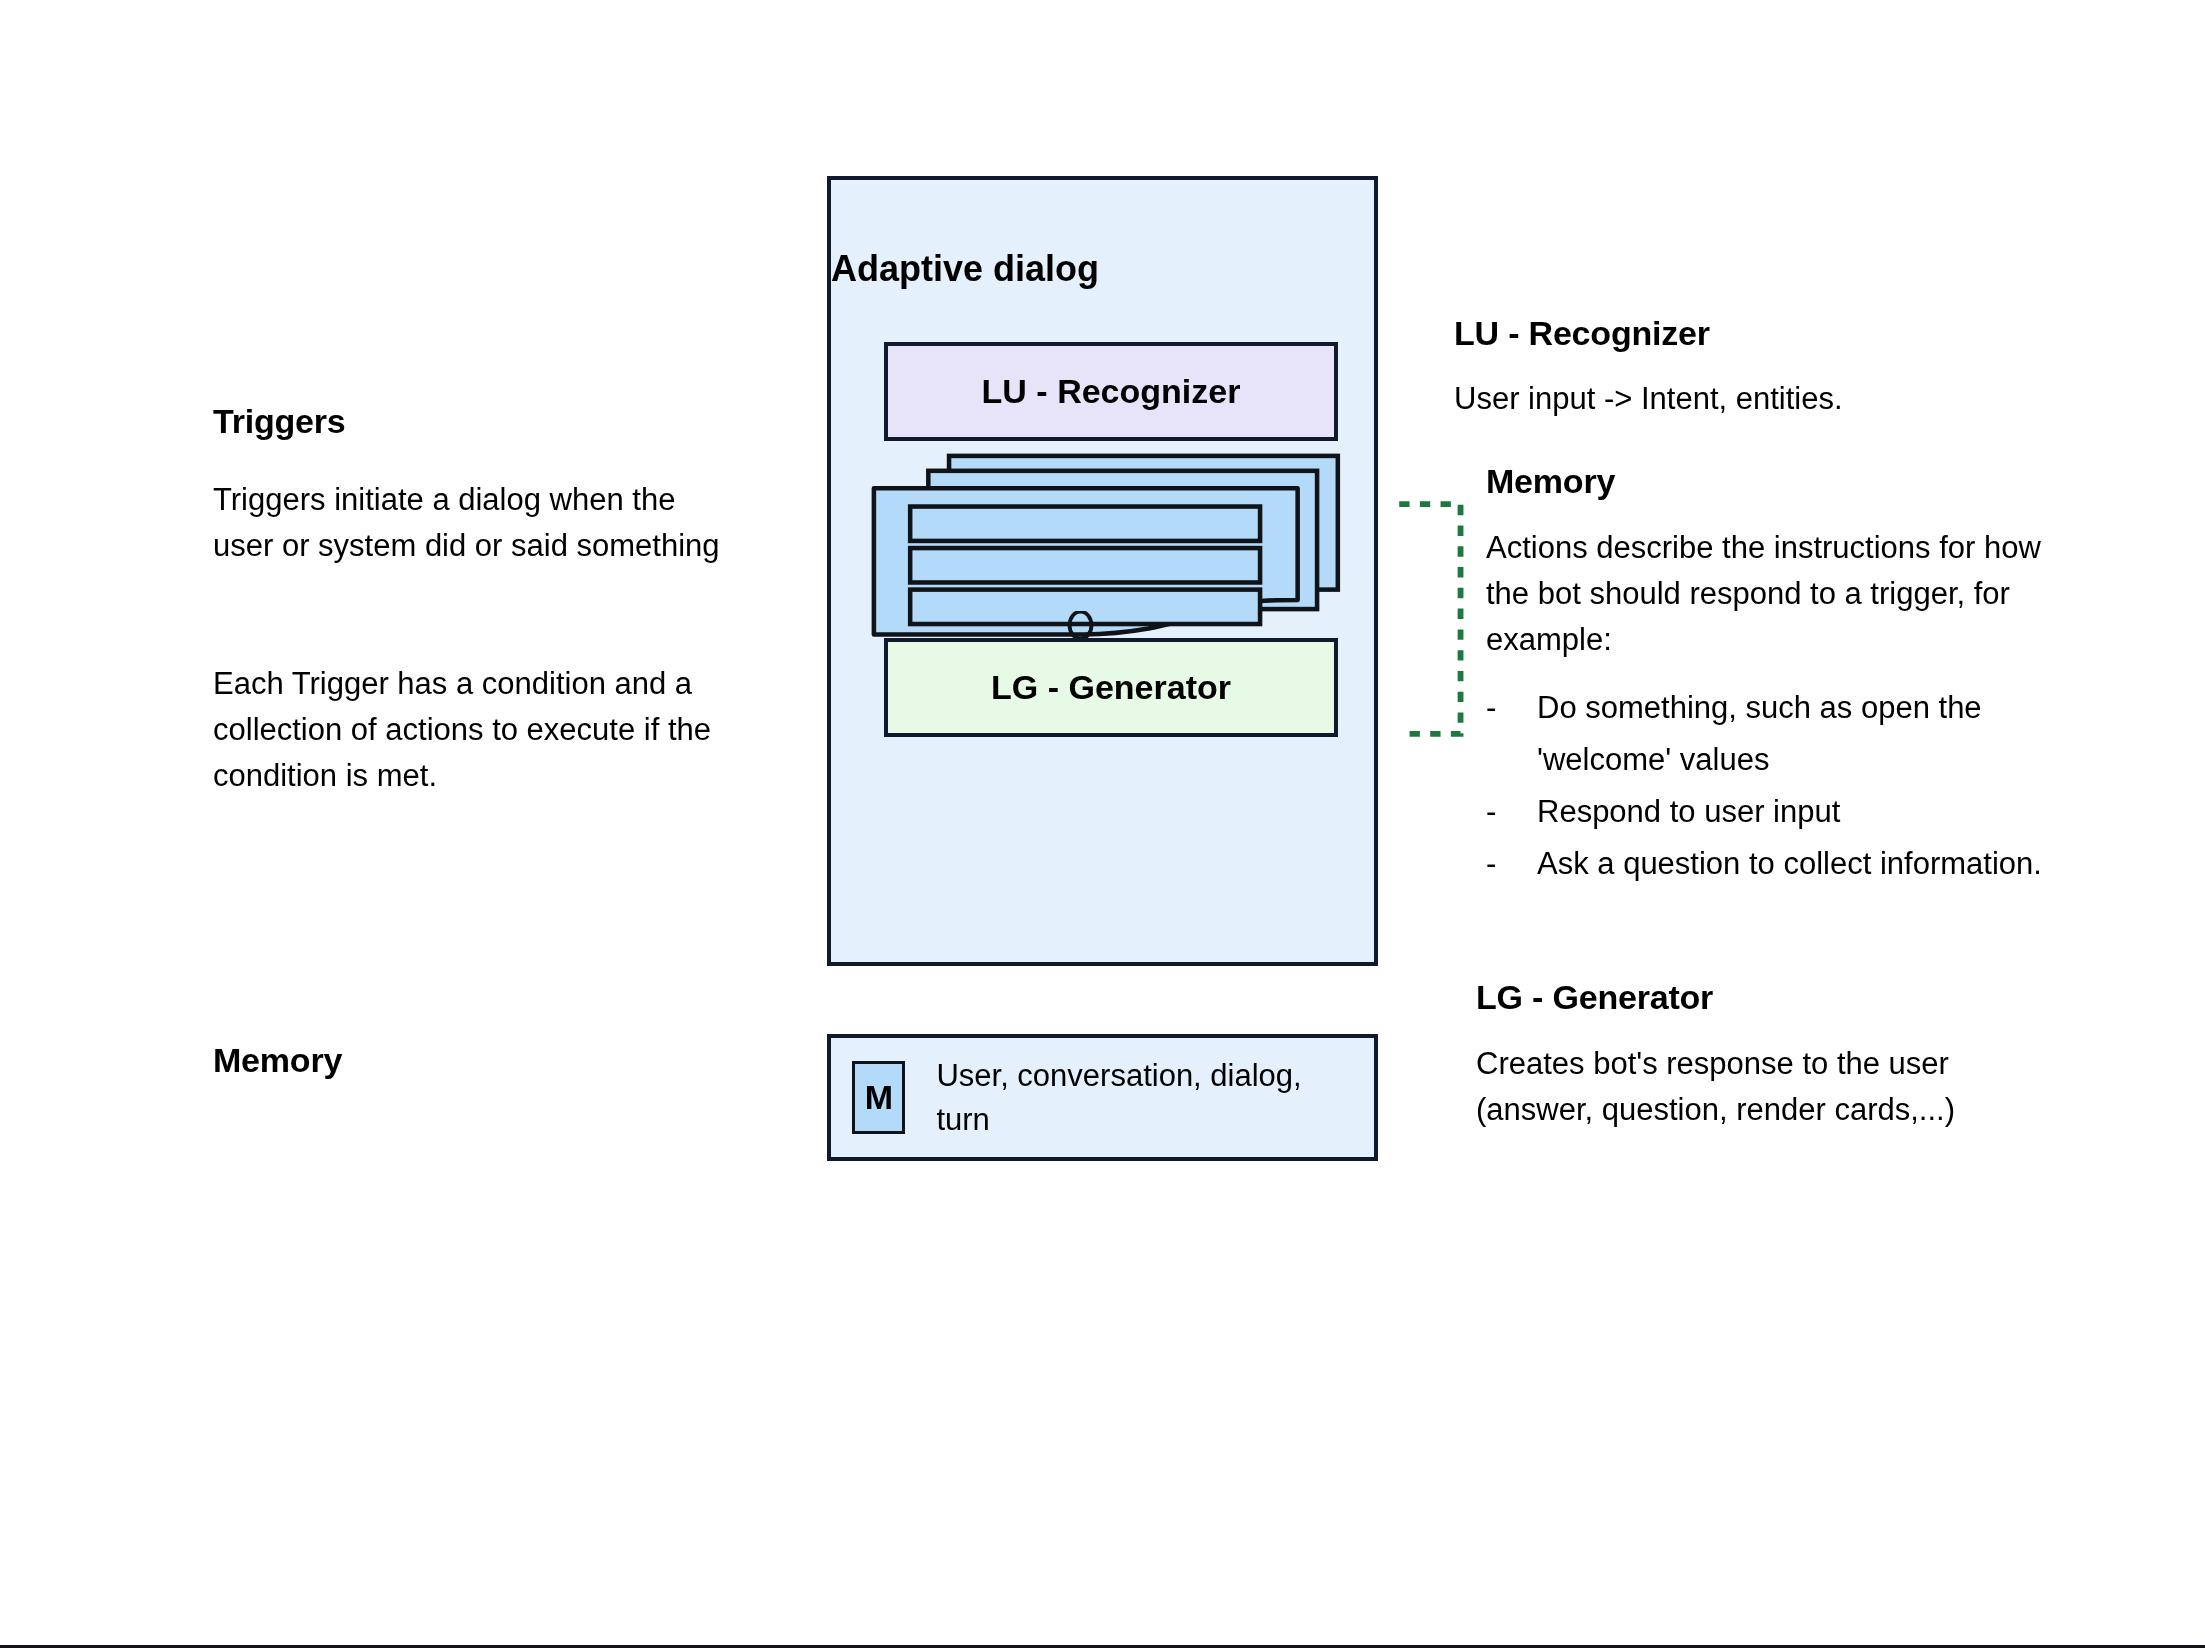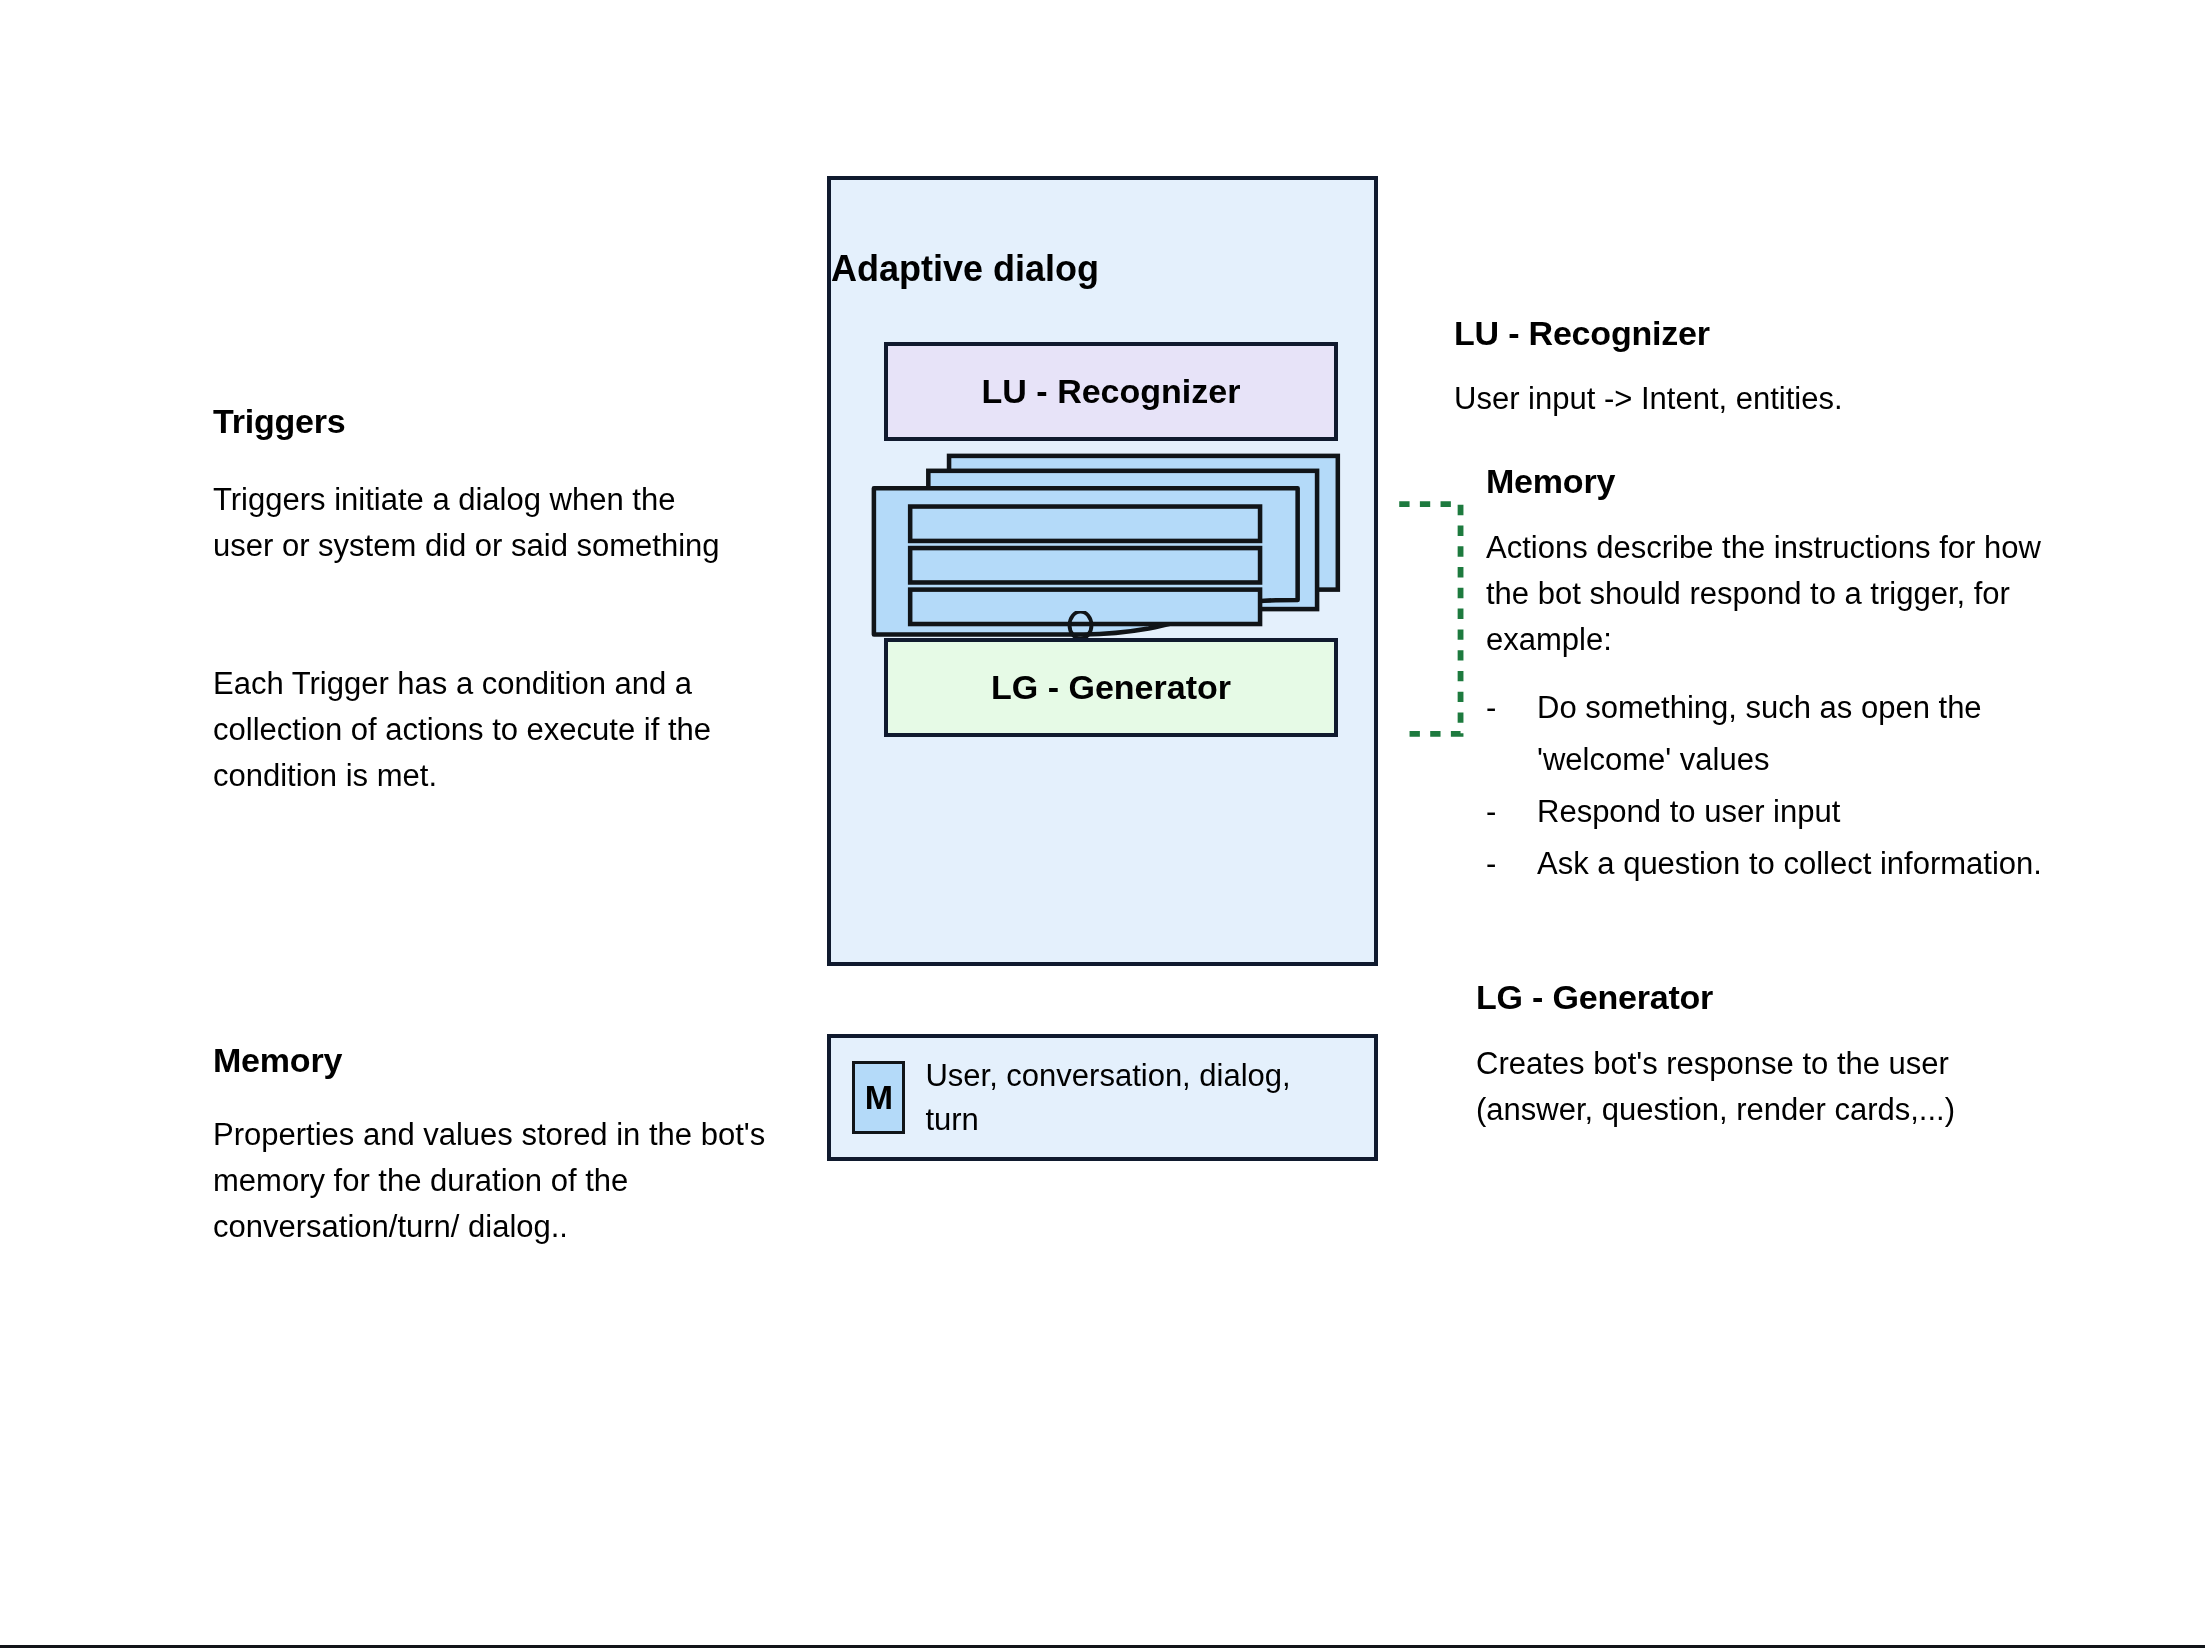--- a/index.html
+++ b/index.html
@@ -116,21 +116,21 @@
   #memory-chip {
     margin-left:21.4px;
     width:53px; height:73px;
     background:#b4daf9;
     border:3.9px solid #101418;
     display:flex; align-items:center; justify-content:center;
     flex:none;
   }
   #memory-chip-label { font-size:34px; font-weight:bold; color:#000; }
   #memory-box-text {
-    margin-left:20px;
+    margin-left:31px;
     font-size:31px; line-height:44px; color:#000;
     width:415px;
   }
 
   
   #actions-connector {
     position:absolute;
     left:1396px; top:499px;
     width:71px; height:240px;
   }
@@ -161,21 +161,20 @@
 </head>
 <body>
 
 <div id="page">
 
   <div class="heading" id="triggers-heading">Triggers</div>
   <div class="para" id="triggers-p1">Triggers initiate a dialog when the user or system did or said something</div>
   <div class="para" id="triggers-p2">Each Trigger has a condition and a collection of actions to execute if the condition is met.</div>
 
   <div class="heading" id="memory-heading">Memory</div>
-  <div class="para" id="memory-p1">Properties and values stored in the bot's memory for the duration of the conversation/turn/ dialog..</div>
 
   <div id="adaptive-container">
 
     <div id="adaptive-title">Adaptive dialog</div>
 
     <div id="lu-box">
       <span id="lu-box-label">LU - Recognizer</span>
     </div>
 
     <svg id="card-stack" viewBox="0 0 730 285" preserveAspectRatio="none">

